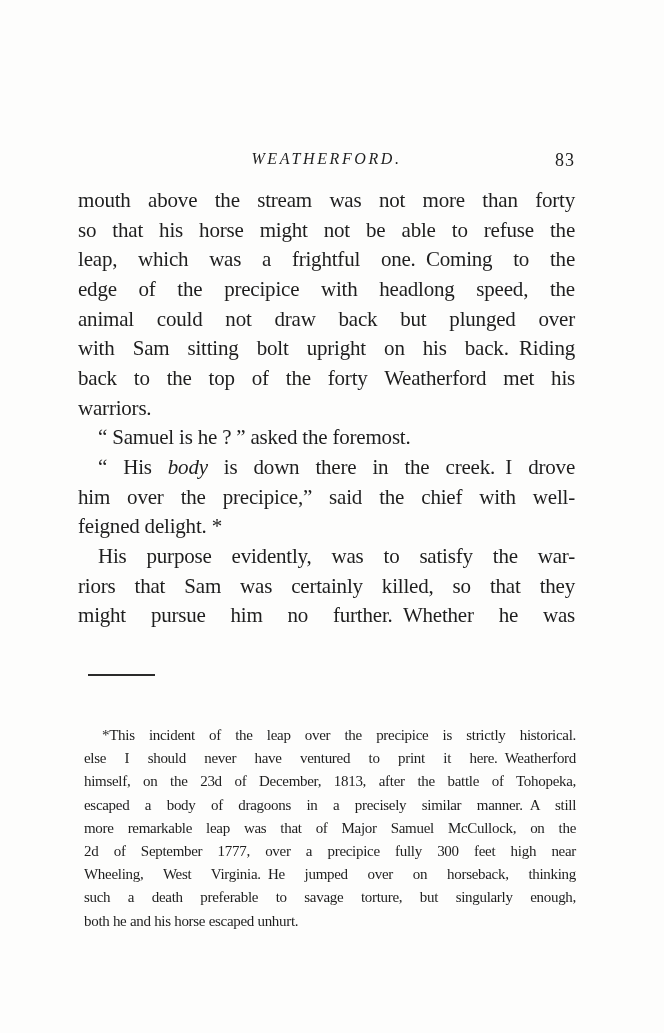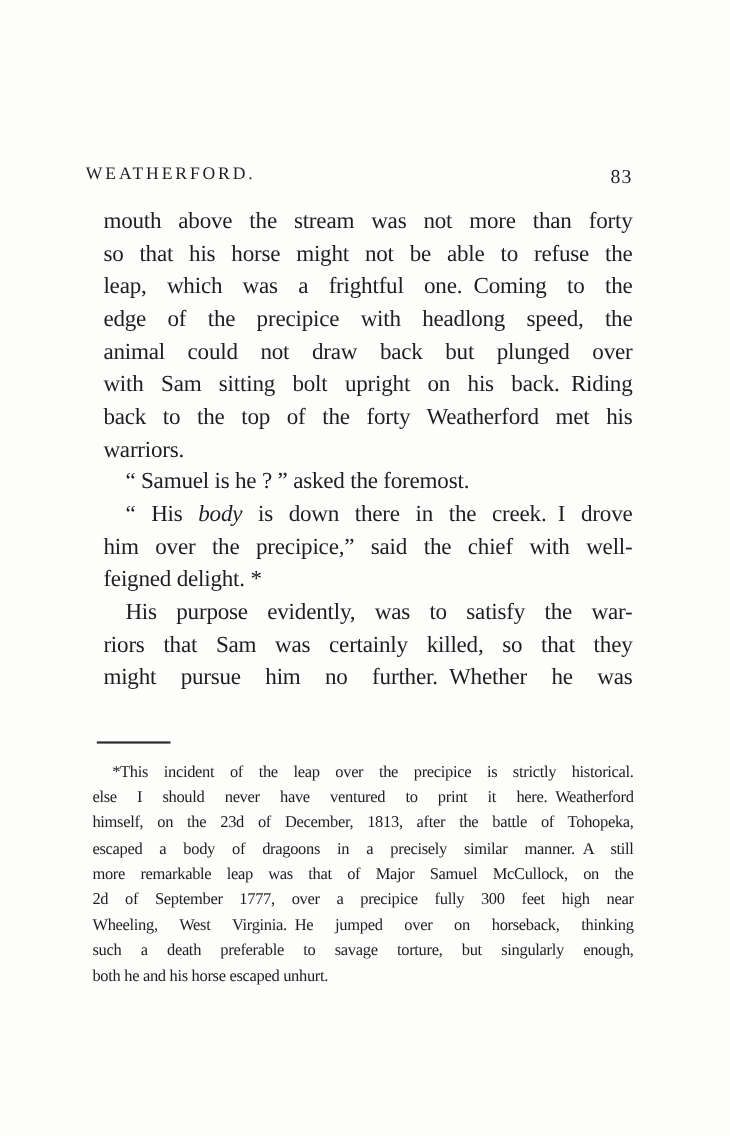--- a/index.html
+++ b/index.html
@@ -16,40 +16,41 @@
     overflow: hidden;
   }
   
   .running-head {
     position: absolute;
     left: 78px; top: 150px;
     width: 497px; height: 24px;
   }
   .head-title {
     position: absolute; left: 0; right: 0; top: 0;
-    text-align: left;
+    text-align: center;
+    font-style: italic;
     font-size: 16px;
     letter-spacing: 2.6px;
   }
   .page-num {
     position: absolute; right: 0; top: 0;
     font-size: 18px;
     letter-spacing: 1px;
     margin-left: 48px;
   }
   
   .body-text {
     position: absolute;
     left: 78px; top: 186px;
     width: 497px;
     font-size: 21px;
     line-height: 29.67px;
     letter-spacing: -0.2px;
   }
-  .ln { height: 29.67px; white-space: nowrap; margin-left: 16px; }
+  .ln { height: 29.67px; white-space: nowrap; }
   .ln.j { text-align: justify; text-align-last: justify; white-space: normal; }
   .ln.ind { text-indent: 20px; }
   .it { font-style: italic; }
   
   .fn-rule {
     position: absolute;
     left: 88px; top: 674px;
     width: 67px; height: 2px;
     background: #2a2a2a;
   }
@@ -57,21 +58,21 @@
   .footnote {
     position: absolute;
     left: 84px; top: 691px;
     width: 492px;
     font-size: 15px;
     line-height: 23.2px;
     letter-spacing: -0.3px;
   }
   .fln { height: 23.2px; white-space: nowrap; }
   .fln.j { text-align: justify; text-align-last: justify; white-space: normal; }
-  .fln.ind { text-indent: 18px; }
+  .fln.ind { text-indent: 18px; margin-top: 33px; }
 </style>
 </head>
 <body>
 
 <div class="page">
 
   <div class="running-head">
     <span class="head-title">WEATHERFORD.</span>
     <span class="page-num">83</span>
   </div>

